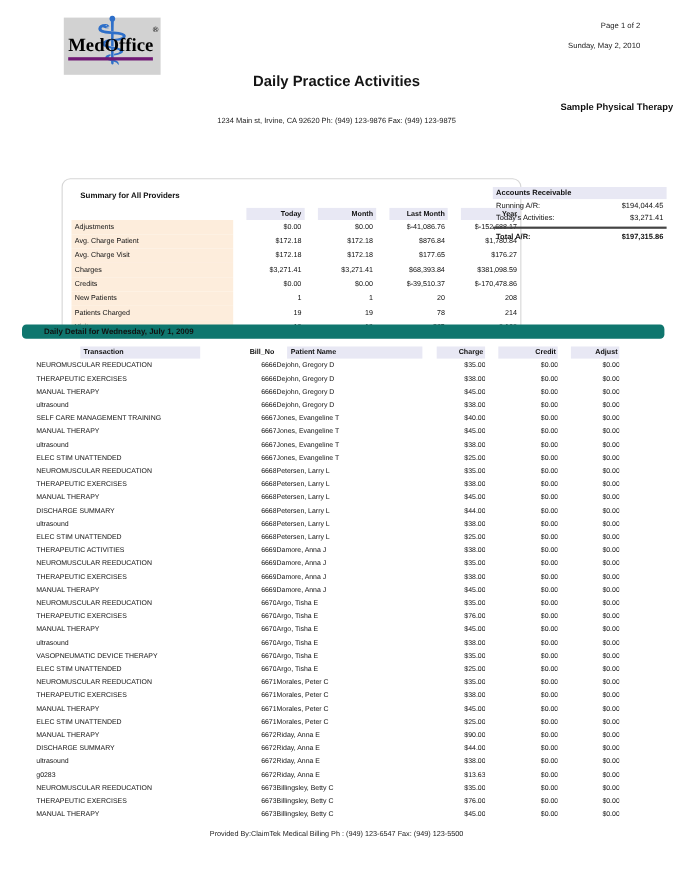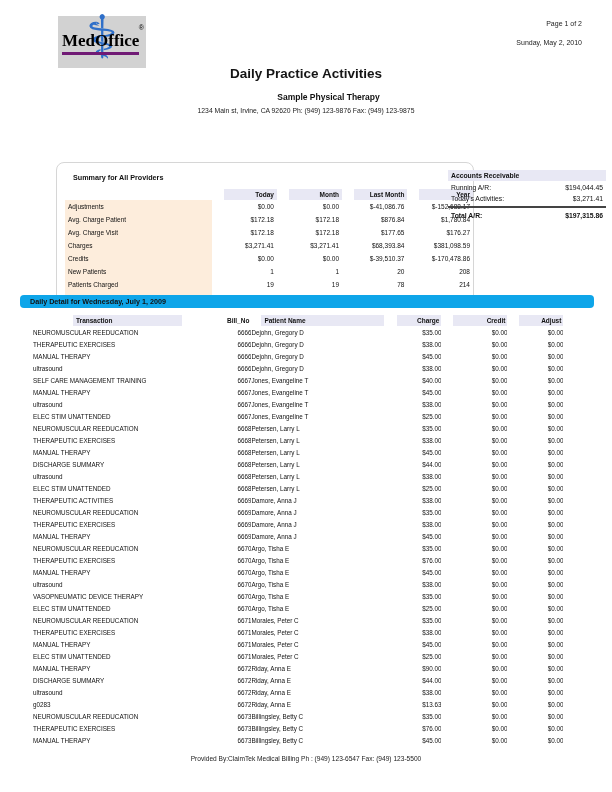--- a/index.html
+++ b/index.html
@@ -7,21 +7,21 @@
   #page{position:relative;width:612px;height:792px;margin:0 auto;background:#fff;overflow:hidden;}
 
   
   .logo{position:absolute;left:58px;top:16px;width:88px;height:52px;background:#d2d2d2;}
   .logo .caduceus{position:absolute;left:50%;top:-8px;transform:translateX(-50%);font-size:60px;line-height:60px;color:#2e6fc9;z-index:0;}
   .logo .logo-text{position:absolute;left:4px;top:15px;z-index:1;font-family:"Liberation Serif", serif;font-weight:bold;font-size:17px;letter-spacing:0px;color:#000;border-bottom:3px solid #701a75;padding-bottom:1px;}
   .logo .reg{position:absolute;right:2px;top:8px;z-index:2;font-size:7px;color:#000;}
   .pageinfo{position:absolute;right:30px;top:20px;text-align:right;font-size:7px;color:#222;}
   .pageinfo .date{margin-top:12px;}
   .title{position:absolute;left:0;right:0;top:66px;text-align:center;font-size:13.5px;font-weight:bold;color:#151515;}
-  .subtitle{position:absolute;left:0;right:0;top:92px;text-align:center;font-size:8.5px;font-weight:bold;padding-left:45px;}
+  .subtitle{position:absolute;left:0;right:0;top:92px;text-align:right;font-size:8.5px;font-weight:bold;padding-left:45px;}
   .address{position:absolute;left:0;right:0;top:107px;text-align:center;font-size:6.8px;color:#222;}
 
   
   .summary-box{position:absolute;left:24px;top:162px;width:416px;height:142px;border:1px solid #d6d6d6;border-radius:8px;margin-left:32px;}
   .summary-title{position:absolute;left:16px;top:10px;font-size:7.2px;font-weight:bold;}
   table{border-collapse:collapse;}
   .summary-table{position:absolute;left:8px;top:26px;font-size:6.5px;table-layout:fixed;}
   .summary-table th{font-weight:bold;padding:0;}
   .summary-table .chip{display:block;background:#e8e8f4;text-align:right;padding:2px 3px;margin-left:12px;}
   .summary-table td{height:13px;padding:0 3px;}
@@ -29,21 +29,21 @@
   .s-val{width:61px;text-align:right;}
   .s-corner{width:148px;background:transparent;}
 
   
   .ar-box{position:absolute;left:448px;top:170px;width:158px;font-size:6.8px;}
   .ar-header{background:#e8e8f4;font-weight:bold;padding:2px 3px;}
   .ar-row{display:flex;justify-content:space-between;padding:3px 3px 1px 3px;}
   .ar-total{display:flex;justify-content:space-between;font-weight:bold;border-top:2px solid #444;margin-top:3px;padding:4px 3px 0 3px;}
 
   
-  .detail-banner{position:absolute;left:20px;top:295px;width:564px;height:13px;line-height:13px;background:#0ea5e9;border-radius:4px;font-size:7.2px;font-weight:bold;padding-left:10px;}
+  .detail-banner{position:absolute;left:20px;top:295px;width:564px;height:13px;line-height:13px;background:#0f766e;border-radius:4px;font-size:7.2px;font-weight:bold;padding-left:20px;}
   .detail-table{position:absolute;left:33px;top:315px;font-size:6.3px;table-layout:fixed;}
   .detail-table th{font-weight:bold;font-size:6.5px;padding:0;}
   .detail-table td{height:12px;padding:0;white-space:nowrap;overflow:hidden;}
   .col-txn{width:192px;}
   .col-bill{width:26px;}
   .col-patient{width:134px;}
   .col-charge{width:56px;}
   .col-credit{width:66px;}
   .col-adjust{width:56px;}
   .d-txn{text-align:left;padding-left:2px;}

